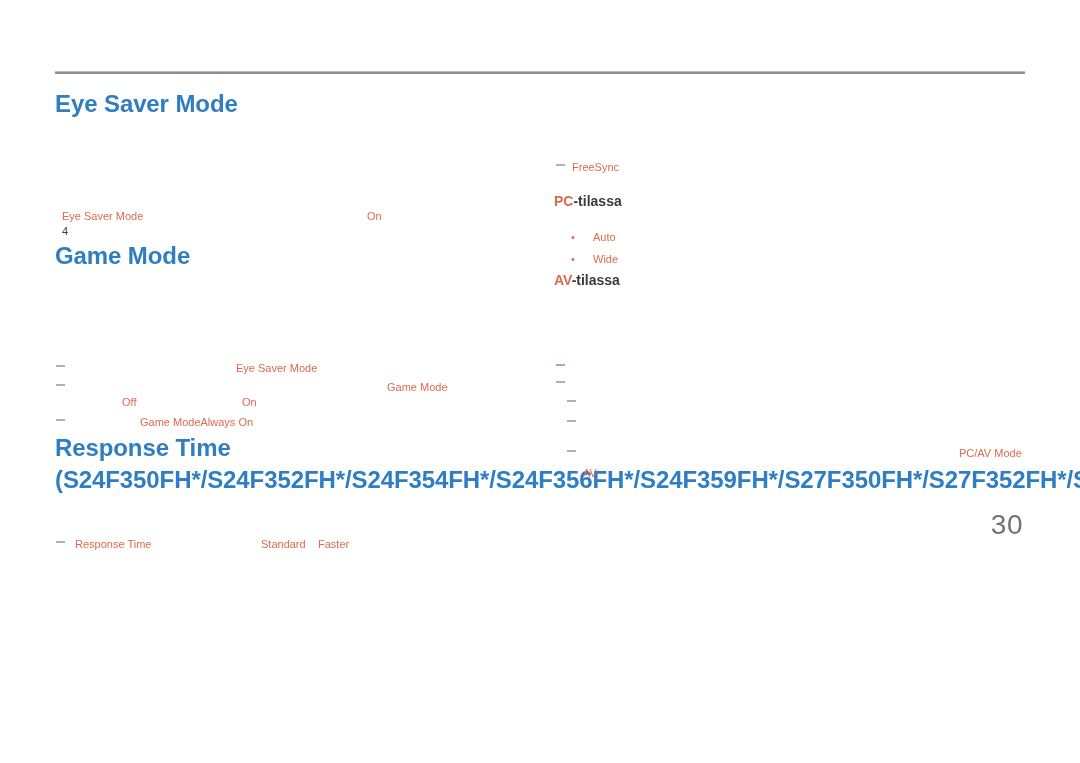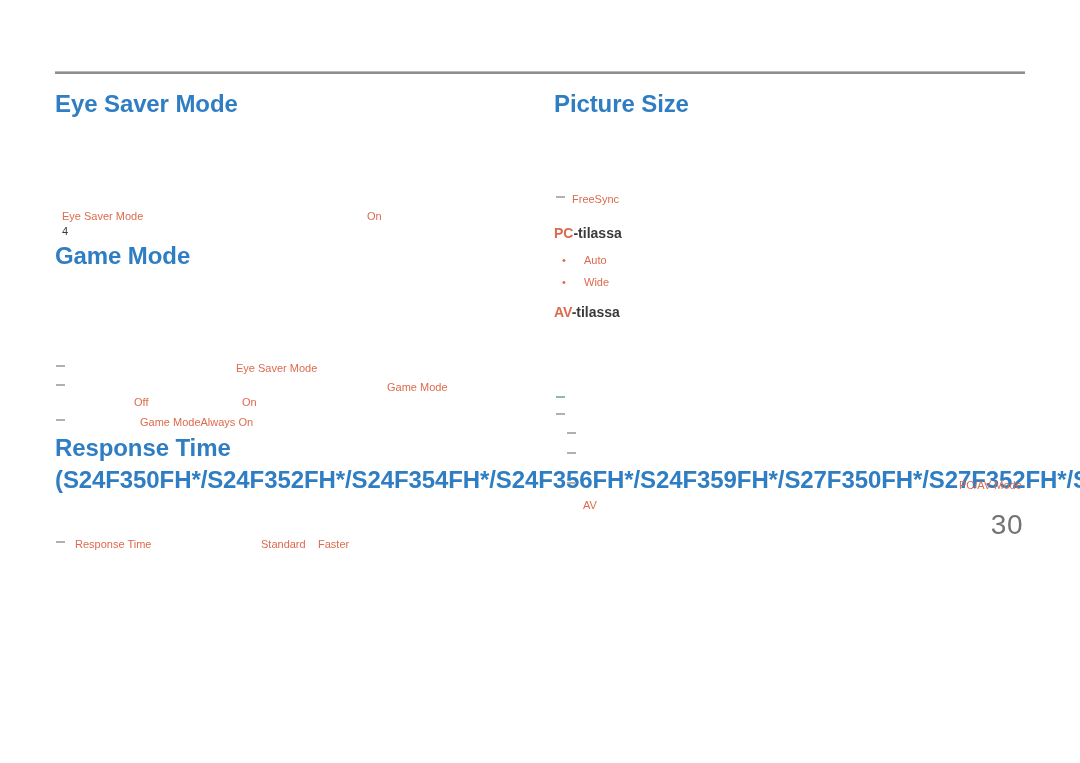--- a/index.html
+++ b/index.html
@@ -65,21 +65,21 @@
     vertical-align: 4px;
     margin-right: 3px;
   }
   .dash.teal { background: #93b3b7; }
   .dash.solo { margin-right: 0; }
 
   .orange { color: #dd6a4e; }
   .dark   { color: #3a3a3a; }
 
   .bullet-list {
-    margin: 4px;
+    margin: 13px;
     padding: 0;
     list-style: none;
   }
   .bullet-list li {
     position: relative;
     padding-left: 26px;
     font-size: 11px;
     line-height: 22px;
     color: #dd6a4e;
   }
@@ -140,41 +140,40 @@
     <h1 class="heading" style="margin-top:0px;">Game Mode</h1>
 
     <div style="position:relative; height:160px;">
 
       <span class="dash" style="position:absolute; left:1px; top:93px;"></span>
       <span class="frag" style="left:174px; top:89px;">Eye Saver Mode</span>
 
       <span class="dash" style="position:absolute; left:1px; top:112px;"></span>
       <span class="frag" style="left:325px; top:108px;">Game Mode</span>
 
-      <span class="frag" style="left:72px; top:123px;">Off</span>
+      <span class="frag" style="left:60px; top:123px;">Off</span>
       <span class="frag" style="left:180px; top:123px;">On</span>
 
       <span class="dash" style="position:absolute; left:1px; top:147px;"></span>
       <span class="frag" style="left:78px; top:143px;">Game ModeAlways On</span>
     </div>
 
     <h1 class="heading" style="width:465px;"><span>Response Time (S24F350FH*/S24F352FH*/S24F354FH*/S24F356FH*/S24F359FH*/S27F350FH*/S27F352FH*/S27F354FH*/S27F358FW*/S27F359FH*/S32F351FU*)</span></h1>
 
     <div style="position:relative; height:60px;">
       <span class="dash" style="position:absolute; left:1px; top:45px;"></span>
       <span class="frag" style="left:13px; top:41px;">Response Time</span>
       <span class="frag" style="left:199px; top:41px;">Standard</span>
       <span class="frag" style="left:256px; top:41px;">Faster</span>
     </div>
 
   </div>
 
   <div class="col-right">
 
-    <h1 class="heading">Picture Size</h1>
 
     <div style="position:relative; height:400px;">
 
       <span class="dash solo" style="position:absolute; left:2px; top:76px;"></span>
       <span class="frag" style="left:11px; top:72px;">FreeSync</span>
 
       <div class="sub-head" style="position:absolute; left:0px; top:103px;text-align:right;">
         <span class="orange">PC</span><span class="dark">-tilassa</span>
       </div>
 

